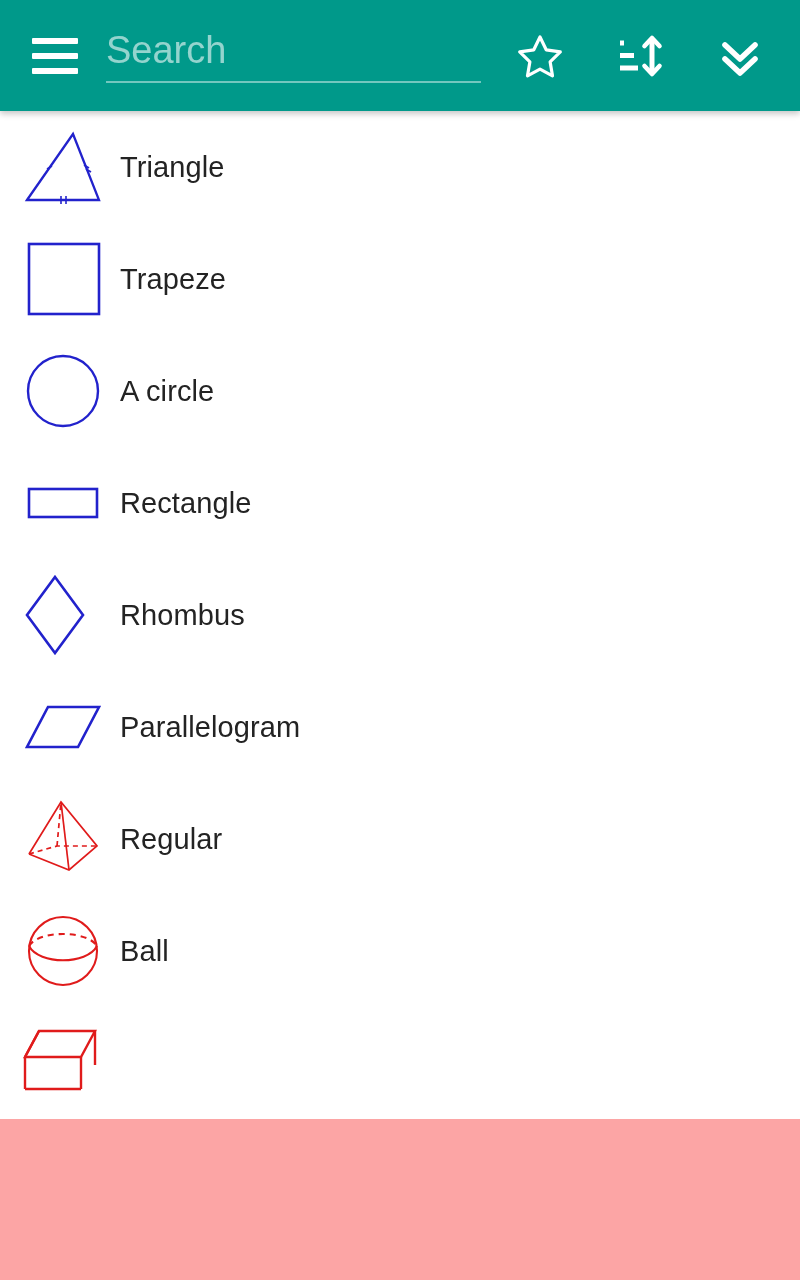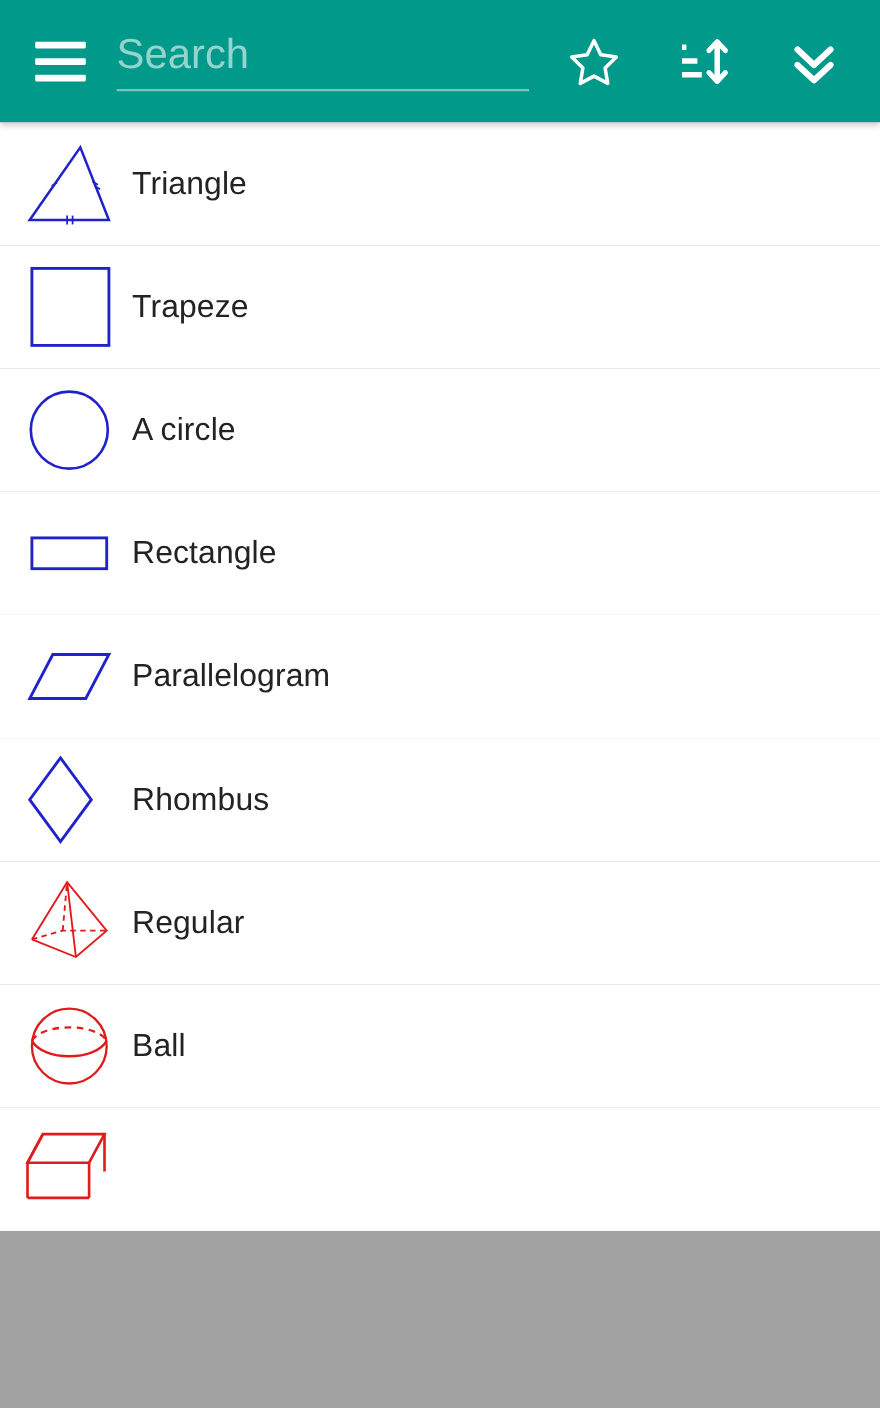--- a/index.html
+++ b/index.html
@@ -104,21 +104,21 @@
   .icon-btn svg { display: block; }
 
   
   .list {
     position: absolute;
     top: 111px;
     left: 0;
     right: 0;
     bottom: 0;
     overflow: hidden;
-    background: #a3a3a3;
+    background: #fca5a5;
   }
   .row {
     height: 112px;
     display: flex;
     align-items: center;
     padding-left: 0;
     box-sizing: border-box;
     cursor: pointer;
     background: #ffffff;
   }
@@ -235,34 +235,34 @@
           <rect x="4" y="24" width="68" height="28"></rect>
         </svg>
       </div>
       <div class="row-label">Rectangle</div>
     </div>
 
 
 
     <div class="row">
       <div class="row-icon">
+        <svg width="76" height="84" viewBox="0 0 76 84" fill="none" stroke="#2222cc" stroke-width="2.6">
+          <polygon points="30,4 58,42 30,80 2,42"></polygon>
+        </svg>
+      </div>
+      <div class="row-label">Rhombus</div>
+    </div>
+
+    <div class="row">
+      <div class="row-icon">
         <svg width="78" height="76" viewBox="0 0 78 76" fill="none" stroke="#2222cc" stroke-width="2.6">
           <polygon points="24,18 75,18 54,58 3,58"></polygon>
         </svg>
       </div>
       <div class="row-label">Parallelogram</div>
-    </div>
-
-    <div class="row">
-      <div class="row-icon">
-        <svg width="76" height="84" viewBox="0 0 76 84" fill="none" stroke="#2222cc" stroke-width="2.6">
-          <polygon points="30,4 58,42 30,80 2,42"></polygon>
-        </svg>
-      </div>
-      <div class="row-label">Rhombus</div>
     </div>
 
     <div class="row">
       <div class="row-icon">
         <svg width="84" height="82" viewBox="0 0 84 82" fill="none" stroke="#e01b1b" stroke-width="1.7">
           <polyline points="8,56 40,4 76,48 48,72 8,56"></polyline>
           <line x1="40" y1="4" x2="48" y2="72"></line>
           <path d="M8,56 L36,48 L76,48" stroke-dasharray="5 4"></path>
           <line x1="36" y1="48" x2="40" y2="4" stroke-dasharray="5 4"></line>
         </svg>

